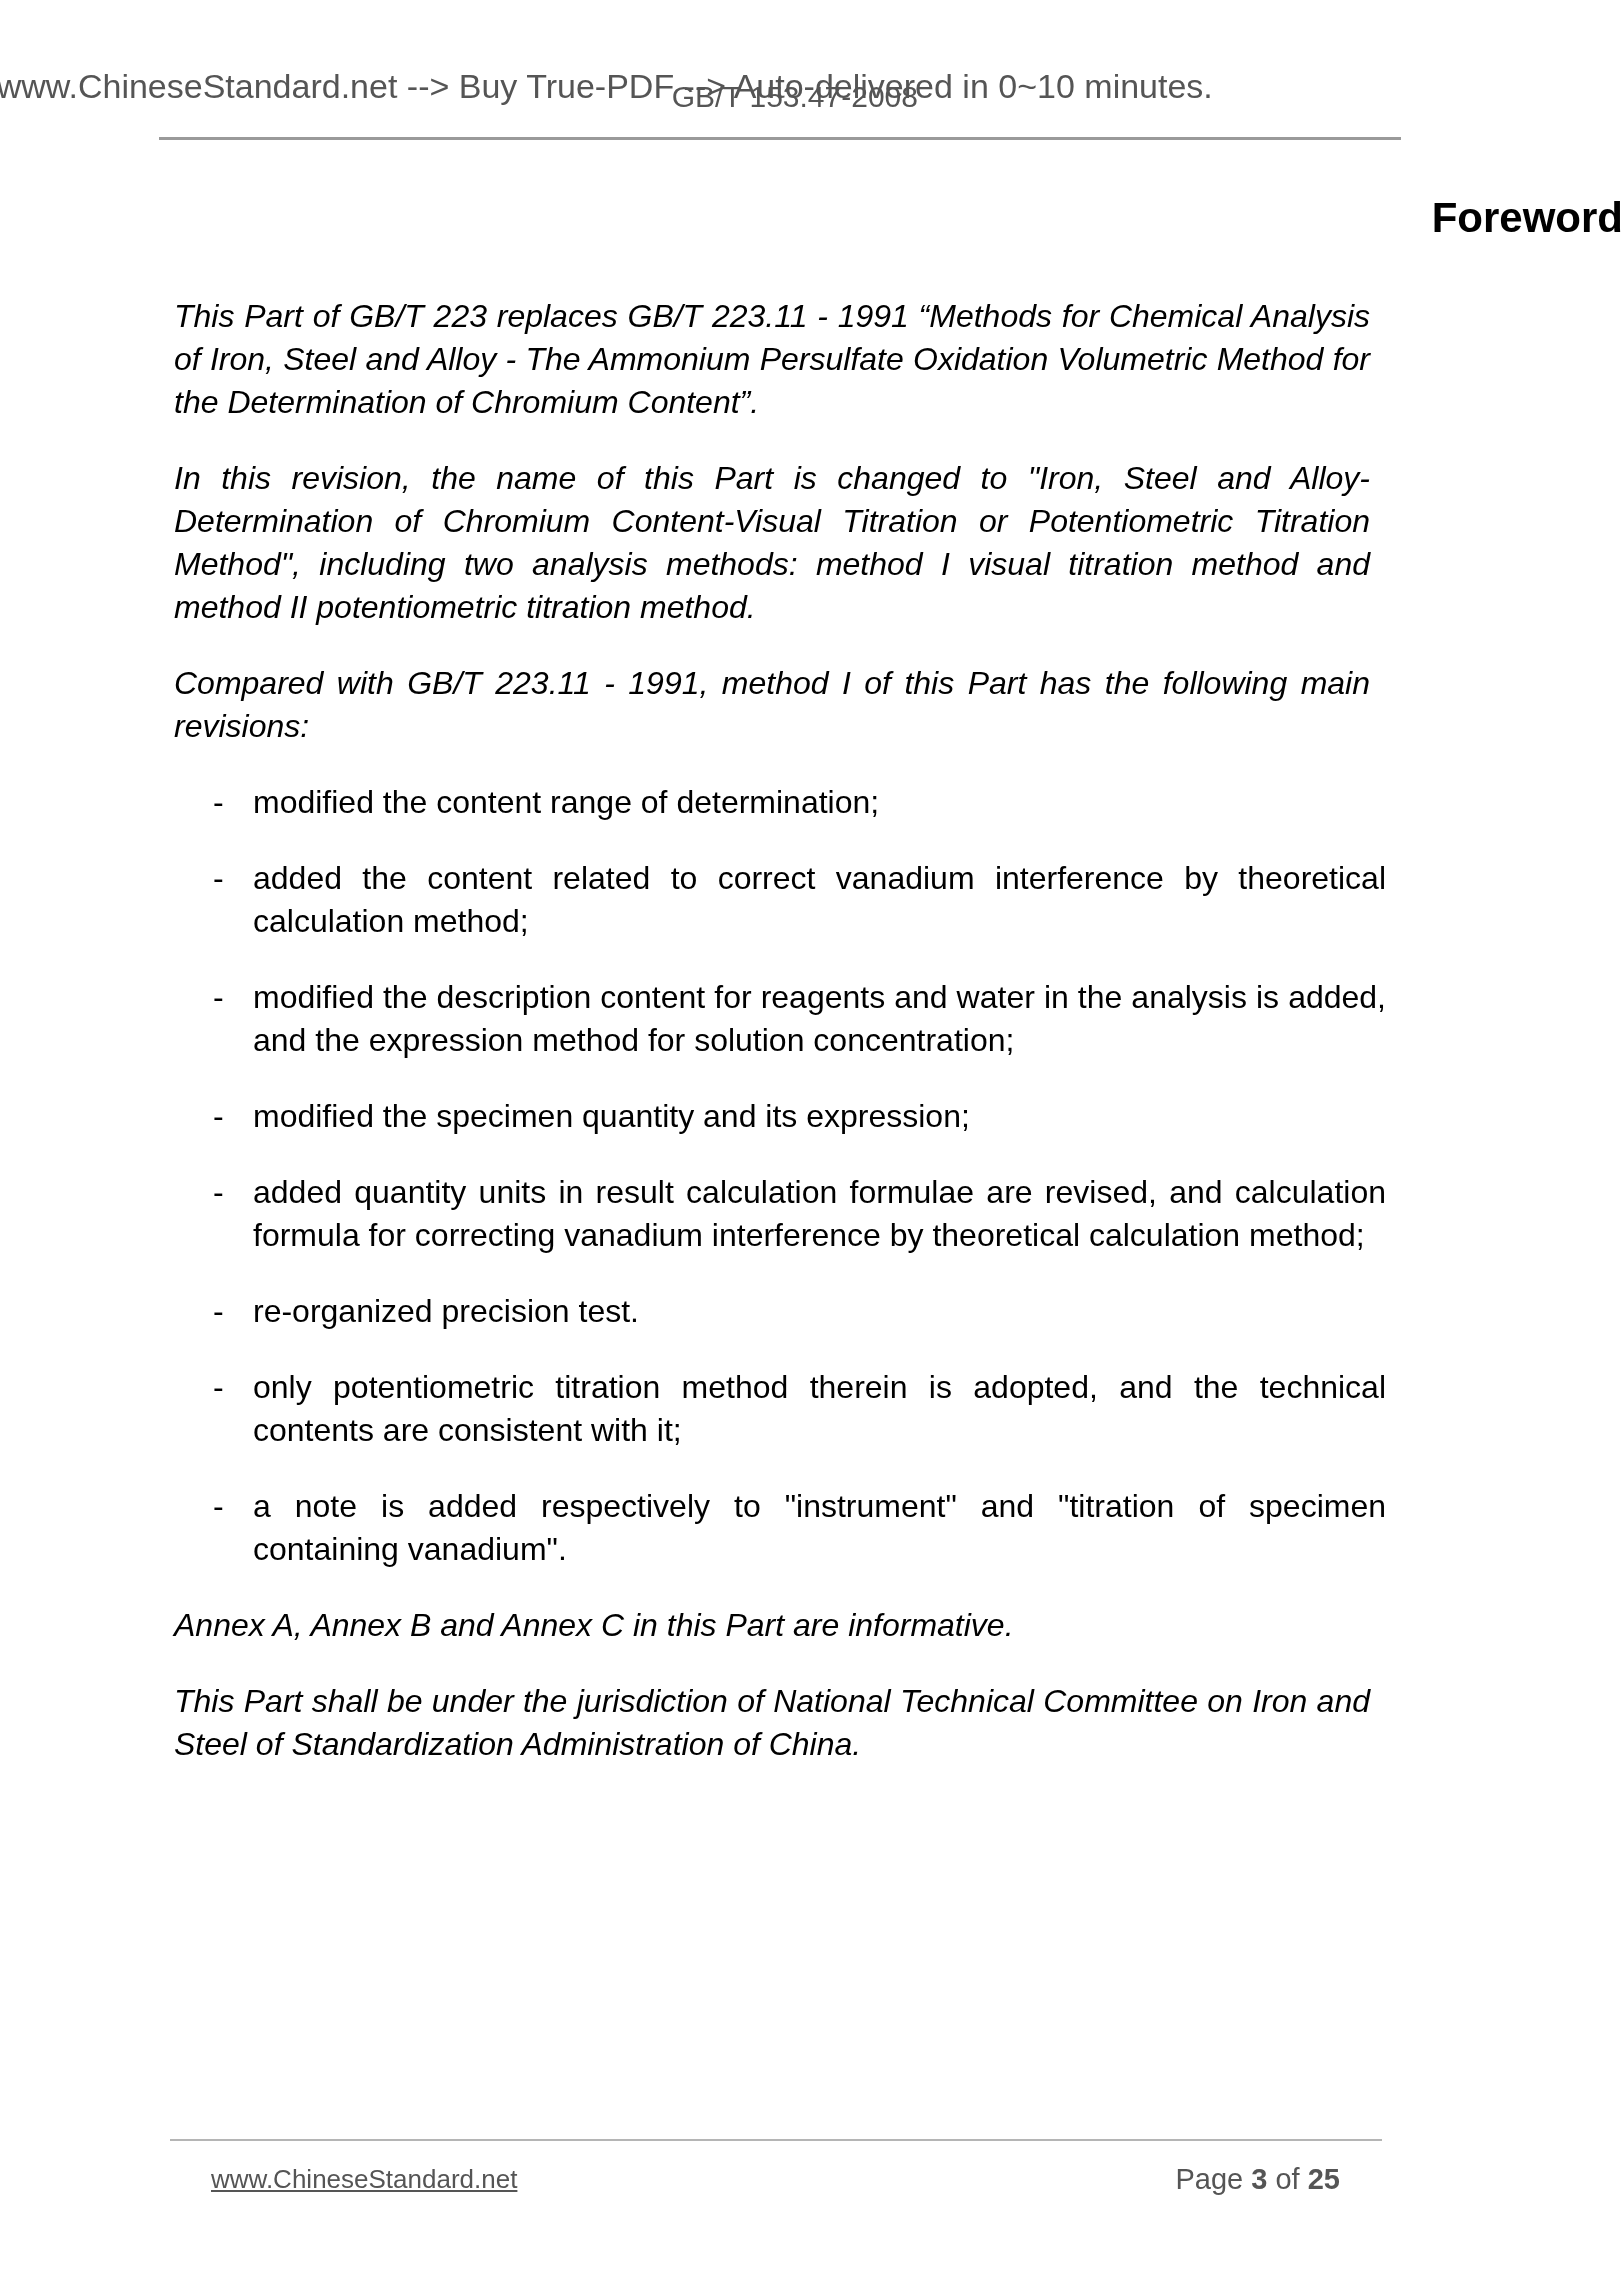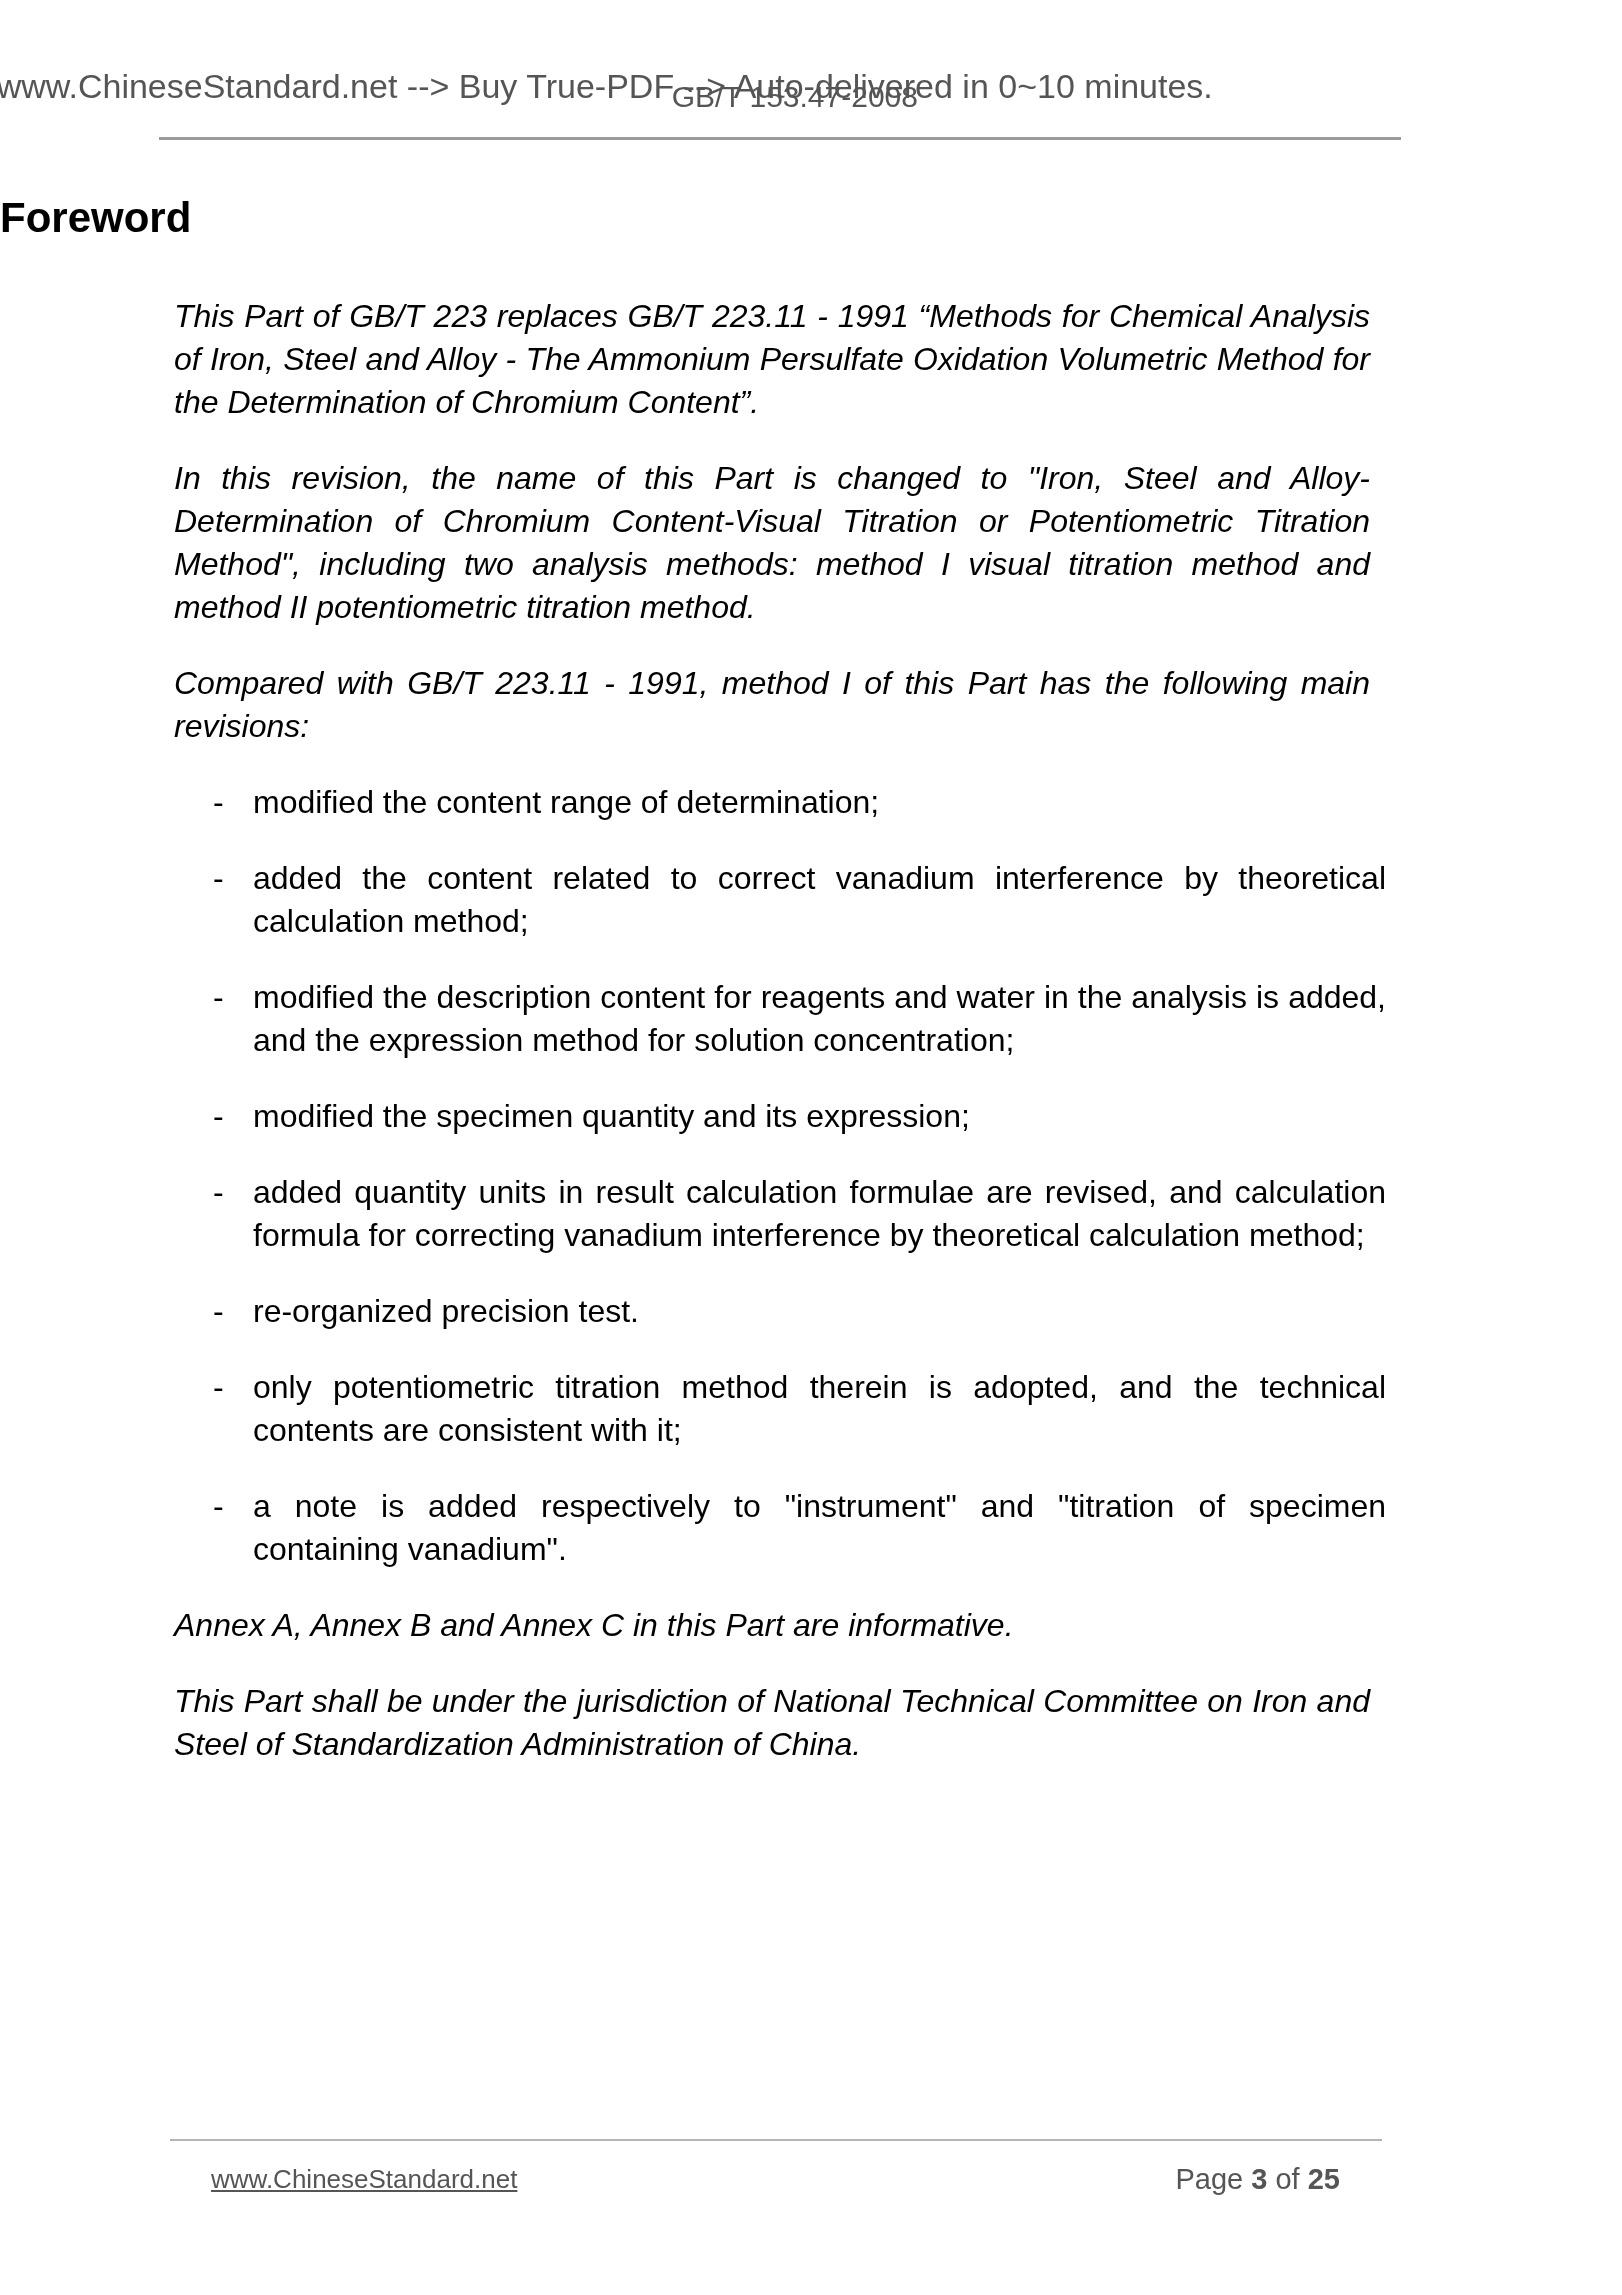--- a/index.html
+++ b/index.html
@@ -14,21 +14,21 @@
   }
   .hdr-text .inner { position: relative; left: -3.3px; }
   .hdr-std {
     position: absolute; left: 0; width: 1623px; top: 78px;
     text-align: center; font-size: 30px; color: #555555; line-height: 37px;
   }
   .hdr-std span { position: relative; left: -16.7px; }
   .rule { position: absolute; height: 2.5px; background: #9a9a9a; }
   .hdr-rule { top: 137px; left: 159px; width: 1242px; }
   .title {
-    position: absolute; top: 193px; left: 0; width: 1623px; text-align: left;
+    position: absolute; top: 193px; left: 0; width: 1623px; text-align: right;
     font-size: 42px; font-weight: bold; line-height: 50px; color: #000;
   }
   .content {
     position: absolute; left: 174px; width: 1212px; top: 295px;
     font-size: 32px; line-height: 43px; color: #000;
   }
   .p { margin: 0 16px 33px 0; text-align: justify; text-align-last: left; font-style: italic; }
   .bullet { position: relative; margin: 0 0 33px 0; padding-left: 79px; text-align: justify; text-align-last: left; }
   .bullet .dash { position: absolute; left: 39px; top: 0; }
   .bullet .btxt { display: block; }

